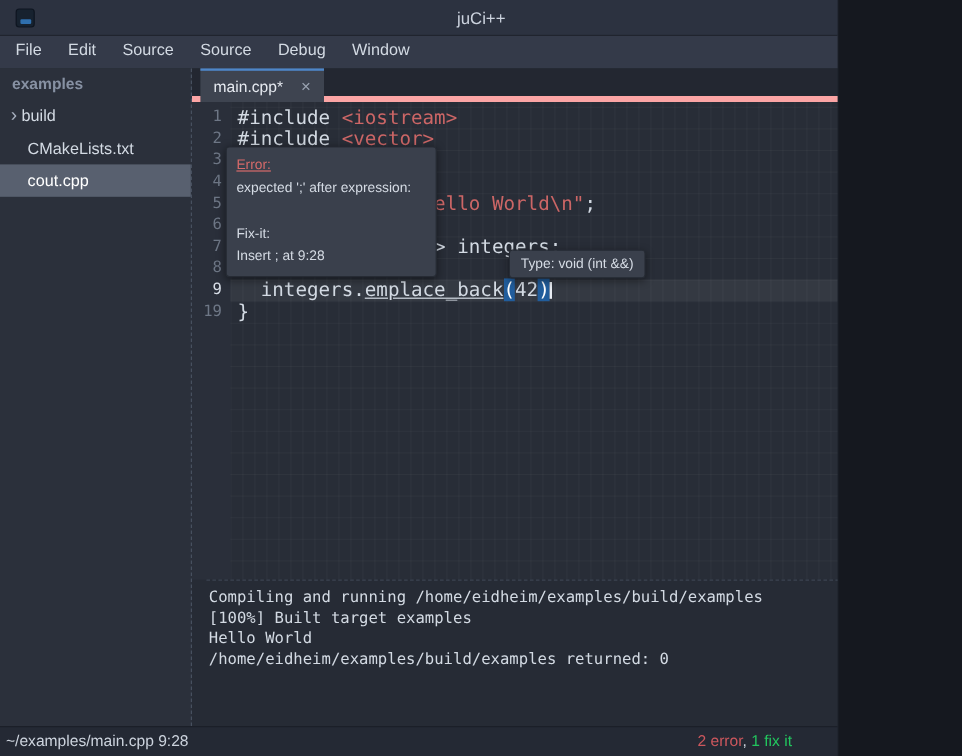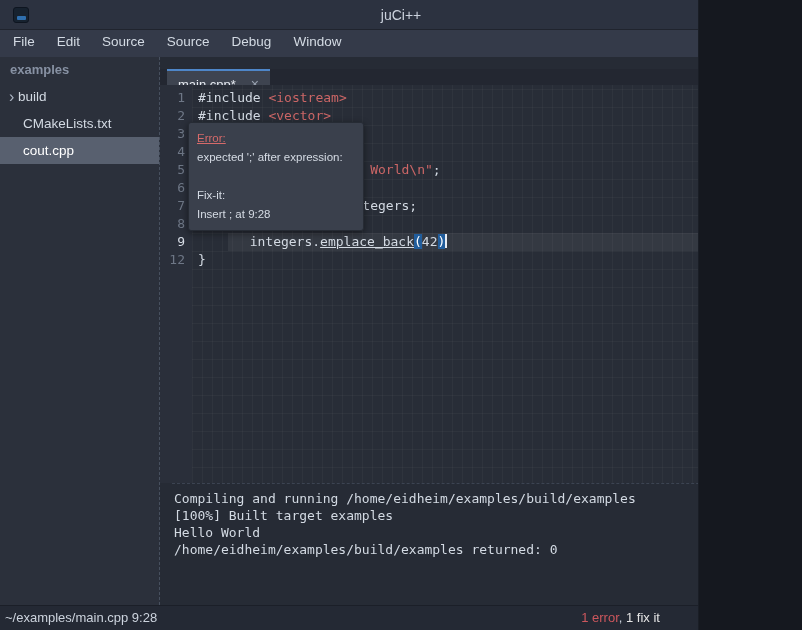--- a/index.html
+++ b/index.html
@@ -31,38 +31,38 @@
   .sidebar{position:absolute;left:0;top:57px;width:160px;height:548px;background:#2b303b;
            border-right:1px dashed #47505f;}
   .sidebar-header{height:26px;line-height:26px;padding-left:10px;color:#8791a3;font-size:13px;font-weight:bold;}
   .tree-item{height:27px;display:flex;align-items:center;font-size:13.5px;color:#d3dae3;cursor:default;}
   .tree-item .chevron{display:inline-block;width:18px;padding-left:9px;color:#aab3c2;font-size:16px;line-height:1;}
   .tree-item.file-row{padding-left:23px;}
   .tree-item.selected{background:#58606f;color:#ffffff;}
 
   
   .tabbar{position:absolute;left:160px;top:57px;width:642px;height:28px;background:#232731;
-          border-bottom:2px solid #fca5a5;margin-top:12px;}
+          border-bottom:5px solid #fca5a5;}
   .tab{position:absolute;left:7px;top:0;height:28px;background:#3e4450;border-top:2px solid #4e86c8;
        display:flex;align-items:center;padding:0 11px;gap:15px;color:#e6eaf0;font-size:13px;}
   .tab-close{color:#9aa3b1;font-size:14px;line-height:1;}
 
   
   .editor{position:absolute;left:160px;top:85px;width:642px;height:398px;background:#282d37;display:flex;}
   .gutter{width:32px;padding-top:4px;background:#2a2f3a;font-family:"DejaVu Sans Mono",monospace;
           font-size:13px;color:#6e7786;text-align:right;}
   .line-number{height:18px;line-height:18px;padding-right:7px;}
   .line-number.current{color:#d7dde6;}
   .code-col{position:relative;width:527px;padding-top:4px;
             background-image:linear-gradient(to right, rgba(255,255,255,0.03) 1px, transparent 1px),
                              linear-gradient(to bottom, rgba(255,255,255,0.03) 1px, transparent 1px);
             background-size:10px 18px;background-position:0 4px;}
   .code-line{height:18px;line-height:18px;white-space:pre;font-family:"DejaVu Sans Mono",monospace;
-             font-size:13px;color:#d3dae3;padding-left:6px;}
-  .code-line.current-line{background:rgba(255,255,255,0.06);margin-left:36px;}
+             font-size:16px;color:#d3dae3;padding-left:6px;}
+  .code-line.current-line{background:rgba(255,255,255,0.06);}
   .seg-inc,.seg-str{color:#cc6666;}
   .seg-u{text-decoration:underline;}
   .seg-b{background:#215d9c;color:#ffffff;}
   .caret{display:inline-block;width:2px;height:14px;background:#e8ecf2;vertical-align:-2px;}
 
   
   .map{position:relative;width:83px;background:#282d37;}
   .map-slider{position:absolute;left:0;top:0;width:83px;height:71px;background:#34689f;}
   .map-mark{position:absolute;left:5px;height:2px;background:rgba(255,255,255,0.30);}
 
@@ -145,21 +145,21 @@
     <div class="gutter">
         <div class="line-number">1</div>
         <div class="line-number">2</div>
         <div class="line-number">3</div>
         <div class="line-number">4</div>
         <div class="line-number">5</div>
         <div class="line-number">6</div>
         <div class="line-number">7</div>
         <div class="line-number">8</div>
         <div class="line-number current">9</div>
-        <div class="line-number">12</div>
+        <div class="line-number">19</div>
       </div>
     <div class="code-col">
         <div class="code-line"><span class="seg-d">#include </span><span class="seg-inc">&lt;iostream&gt;</span></div>
         <div class="code-line"><span class="seg-d">#include </span><span class="seg-inc">&lt;vector&gt;</span></div>
         <div class="code-line"></div>
         <div class="code-line"><span class="seg-d">int main() {</span></div>
         <div class="code-line"><span class="seg-d">  std::cout &lt;&lt; </span><span class="seg-str">"Hello World\n"</span><span class="seg-d">;</span></div>
         <div class="code-line"></div>
         <div class="code-line"><span class="seg-d">  std::vector&lt;int&gt; integers;</span></div>
         <div class="code-line"></div>
@@ -179,26 +179,29 @@
     </div>
   </div>
 
   <div class="tooltip tooltip-fixit">
       <div class="tt-row tt-error">Error:</div>
       <div class="tt-row">expected ';' after expression:</div>
       <div class="tt-row"></div>
       <div class="tt-row">Fix-it:</div>
       <div class="tt-row">Insert ; at 9:28</div>
     </div>
+  <div class="tooltip tooltip-type">
+    <span>Type: void (int &amp;&amp;)</span>
+  </div>
 
   <div class="output">
       <div class="output-line">Compiling and running /home/eidheim/examples/build/examples</div>
       <div class="output-line">[100%] Built target examples</div>
       <div class="output-line">Hello World</div>
       <div class="output-line">/home/eidheim/examples/build/examples returned: 0</div>
     </div>
 
   <div class="statusbar">
     <span class="status-location">~/examples/main.cpp 9:28</span>
-    <span class="status-diagnostics"><span style="color: rgb(204, 87, 93);">1 error</span><span style="color: rgb(201, 208, 218);">, </span><span style="color: #e5e5e5;">1 fix it</span></span>
+    <span class="status-diagnostics"><span style="color: rgb(204, 87, 93);">2 error</span><span style="color: rgb(201, 208, 218);">, </span><span style="color: #22c55e;">1 fix it</span></span>
   </div>
 
 </div>
 
 </body></html>

